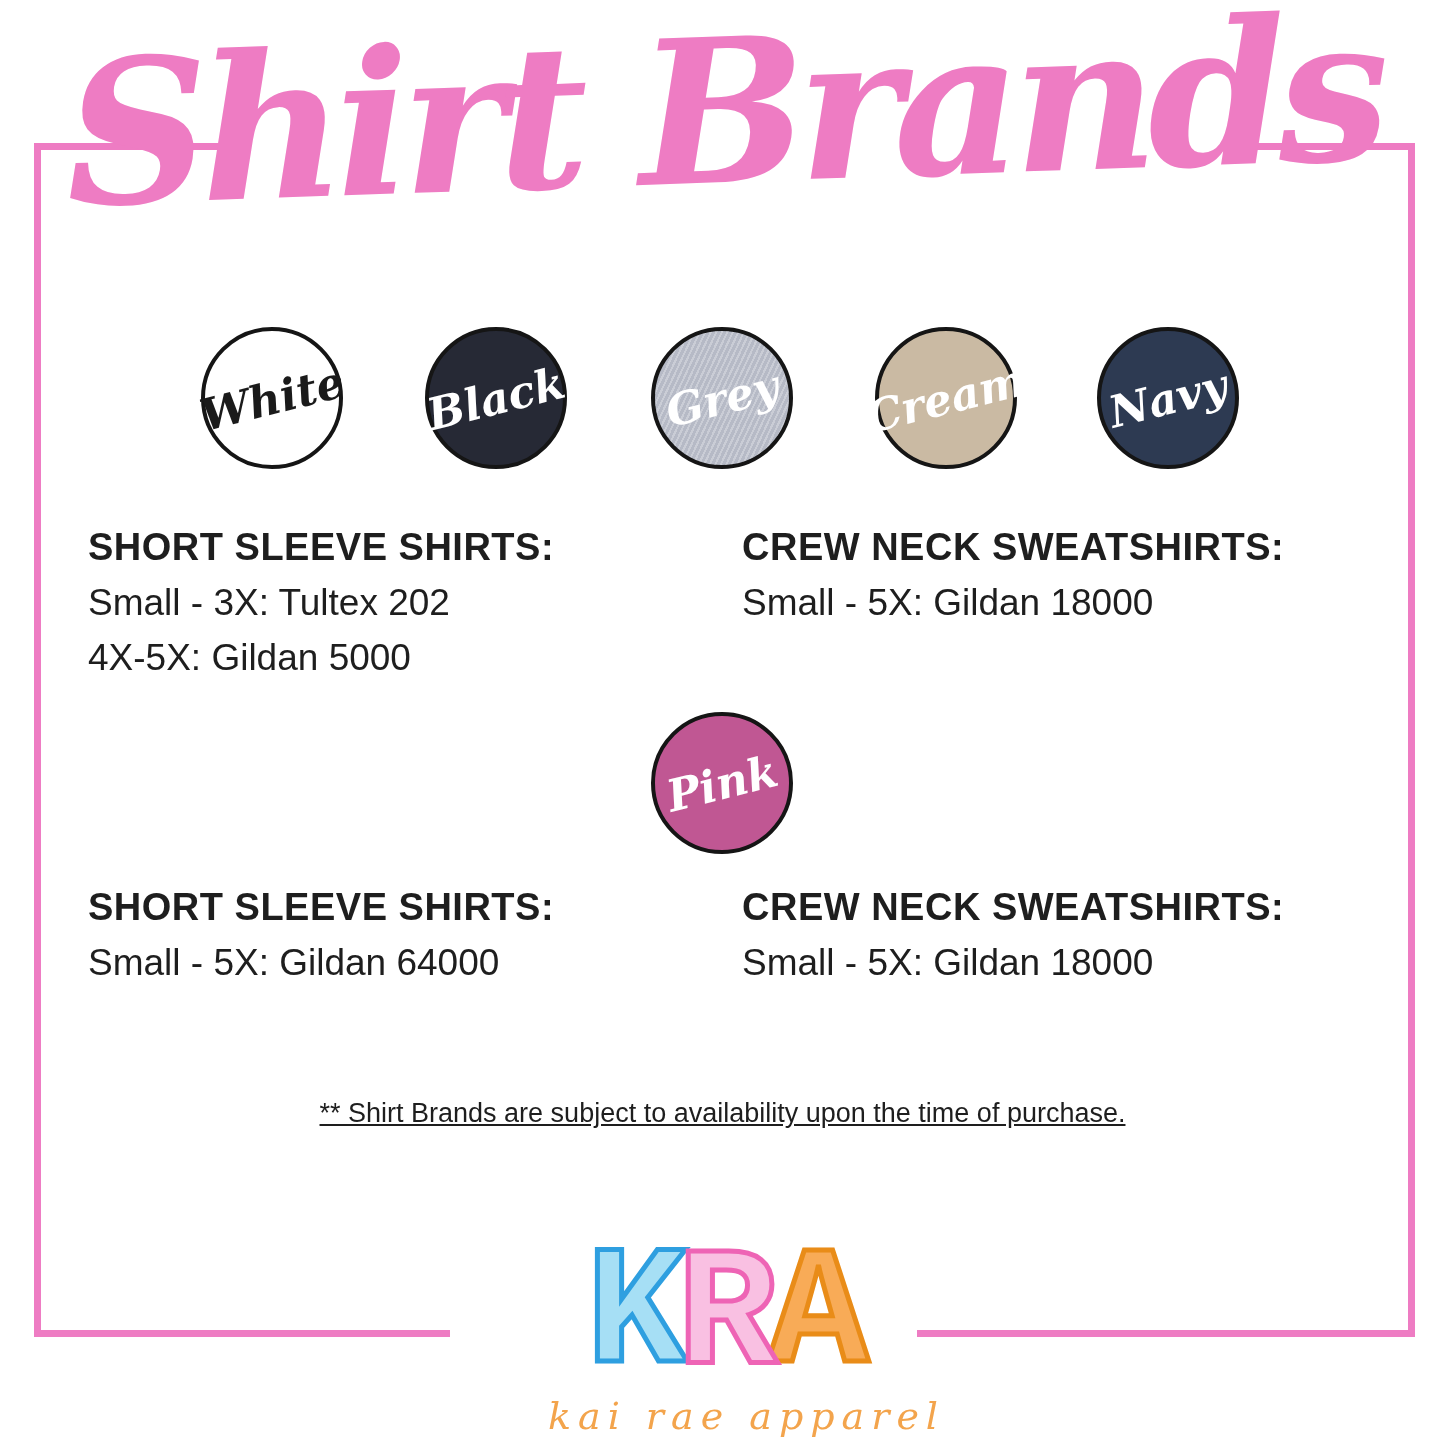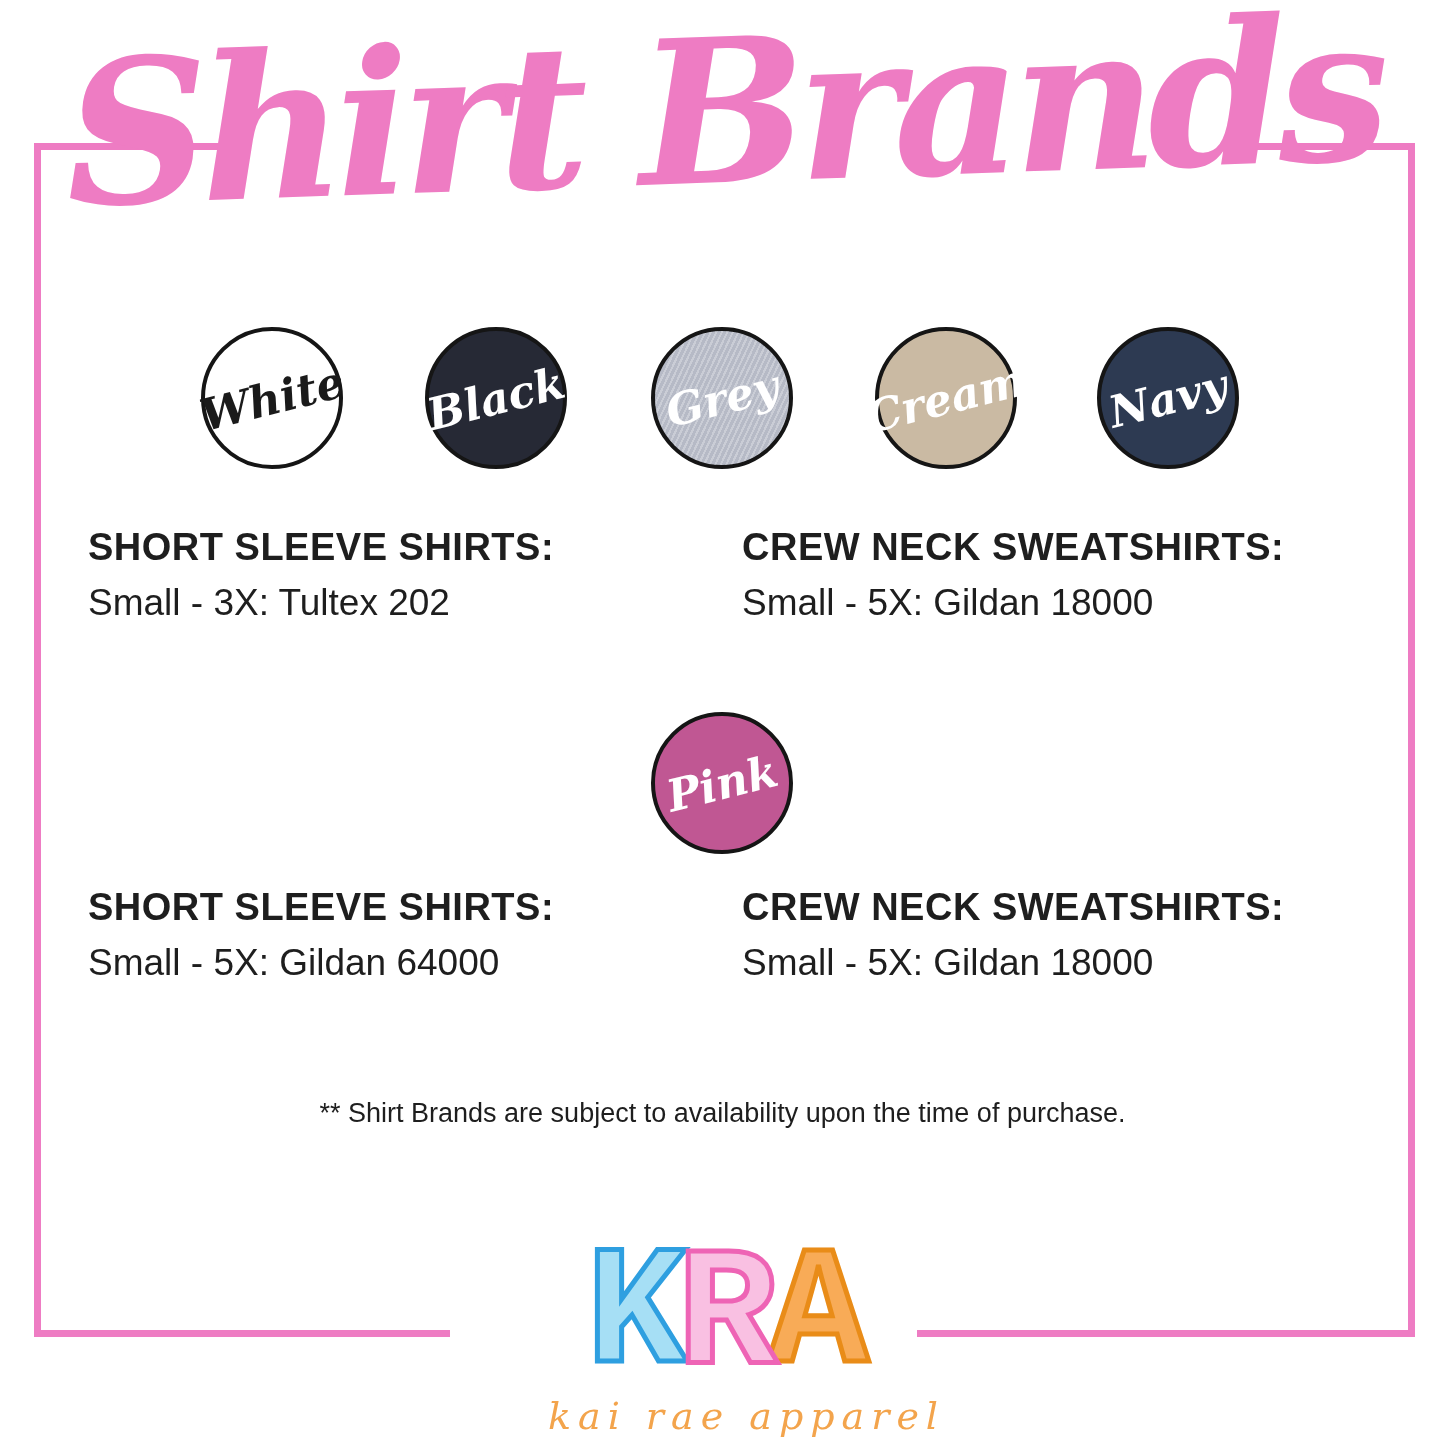--- a/index.html
+++ b/index.html
@@ -54,21 +54,21 @@
   }
   .section .line{font-size:37px;line-height:1.0;margin:18px 0 0 0;}
   .sec-r1-left {left:88px; top:528px;}
   .sec-r1-right{left:742px;top:528px;}
   .sec-r2-left {left:88px; top:888px;}
   .sec-r2-right{left:742px;top:888px;}
 
   
   .disclaimer{
     position:absolute;left:0;top:1092px;width:100%;text-align:center;
-    font-size:27px;line-height:1.6;
+    font-size:27px;line-height:1.6;text-decoration:underline;
   }
 
   
   .logo{position:absolute;left:0;top:1232px;width:100%;text-align:center;}
   .logo-letters{
     font-weight:bold;font-size:168px;line-height:1.0;letter-spacing:-10px;
     white-space:nowrap;
     font-family:Liberation Mono, monospace;
   }
   .logo-letter{-webkit-text-stroke-width:5px;display:inline-block;}
@@ -103,20 +103,21 @@
 <div class="swatch sw-3" style="background-color: rgb(202, 186, 163);">
   <span class="swatch-label" style="color: rgb(255, 255, 255);">Cream</span>
 </div>
 <div class="swatch sw-4" style="background-color: rgb(45, 58, 82);">
   <span class="swatch-label" style="color: rgb(255, 255, 255);">Navy</span>
 </div>
 
 <div class="section sec-r1-left">
   <div class="heading">SHORT SLEEVE SHIRTS:</div>
   <div class="line">Small - 3X: Tultex 202</div>
+  <div class="line">4X-5X: Gildan 5000</div>
 </div>
 <div class="section sec-r1-right">
   <div class="heading">CREW NECK SWEATSHIRTS:</div>
   <div class="line">Small - 5X: Gildan 18000</div>
 </div>
 
 <div class="swatch sw-pink" style="background-color: rgb(192, 87, 147);">
   <span class="swatch-label" style="color: rgb(255, 255, 255);">Pink</span>
 </div>
 

